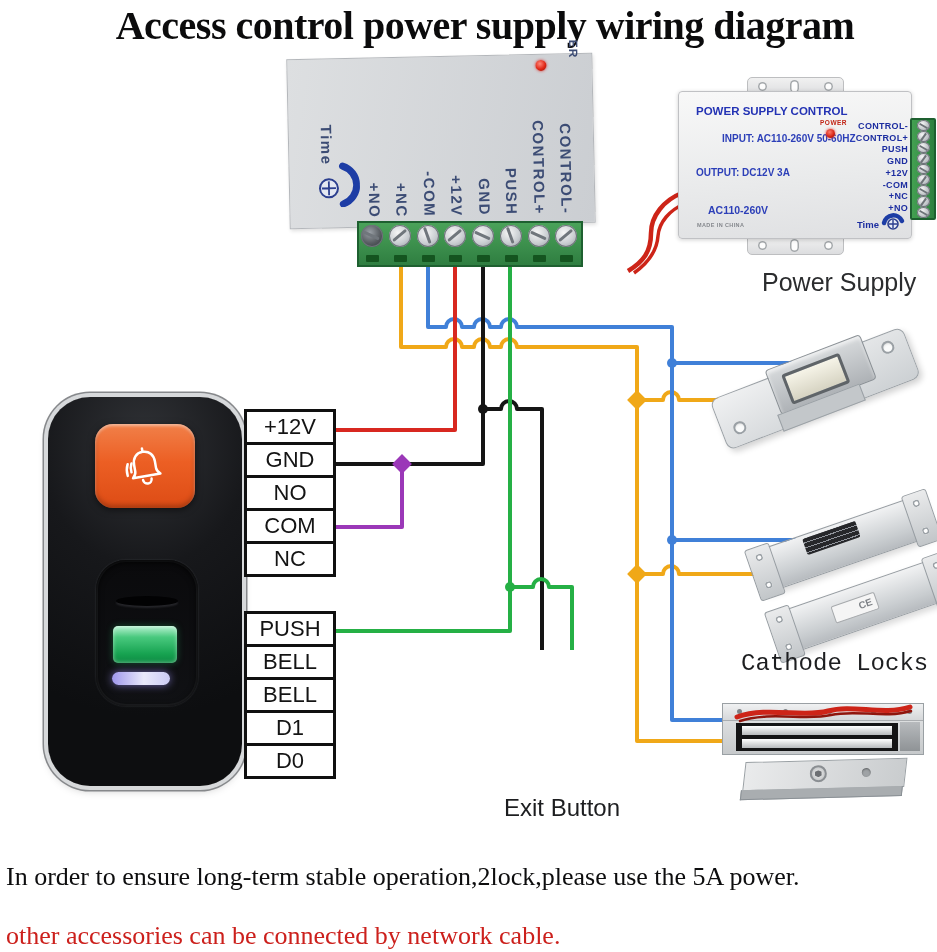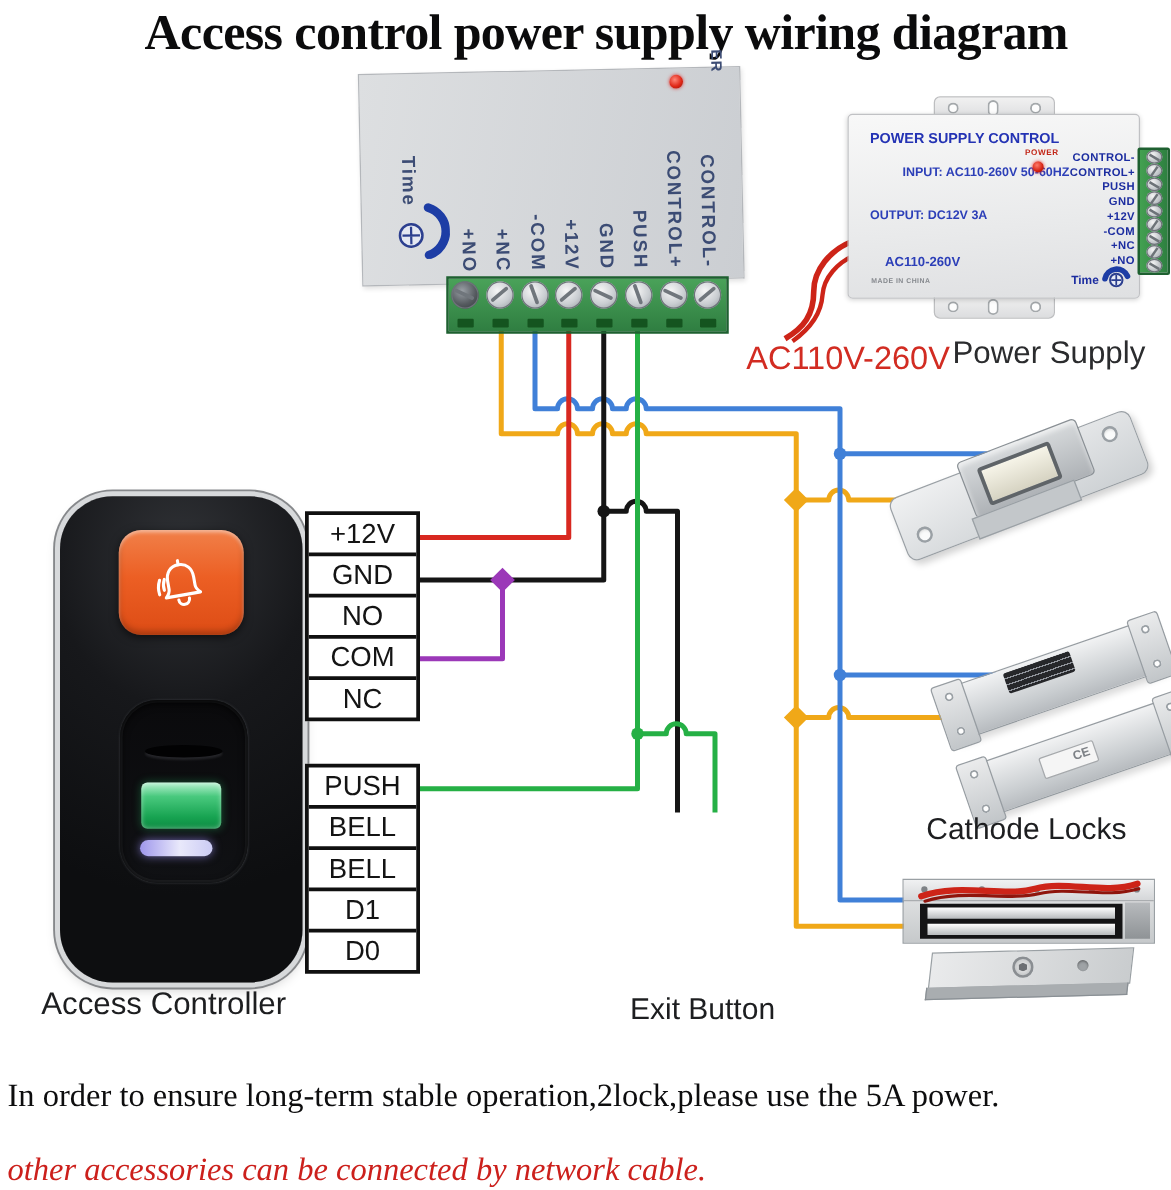--- a/index.html
+++ b/index.html
@@ -161,21 +161,21 @@
   .arm-bolt{position:absolute;left:66px;top:5px;width:17px;height:17px;border-radius:50%;
       background:radial-gradient(#f2f2f2,#b9bcbe 70%);box-shadow:inset 0 0 0 2px #8a8e92;}
   .arm-bolt::after{content:"";position:absolute;left:5px;top:5px;width:7px;height:7px;background:#6c6f73;
       clip-path:polygon(50% 0,100% 25%,100% 75%,50% 100%,0 75%,0 25%);}
   .arm-hole{position:absolute;left:118px;top:9px;width:9px;height:9px;border-radius:50%;background:#9fa3a6;
       box-shadow:inset 0 1px 2px rgba(0,0,0,.4);}
 
   
   .note-black{position:absolute;left:6px;top:862px;font:26px "Liberation Serif",serif;color:#0d0d0e;z-index:12;}
   .note-red{position:absolute;left:6px;font:26px "Liberation Serif",serif;color:#cc201c;z-index:12;}
-  .nr1{top:893px;} .nr2{top:921px;font-style:italic;}
+  .nr1{top:893px;} .nr2{top:921px;}
 </style>
 </head>
 <body>
 
 <div class="canvas">
 
   <h1 class="title">Access control power supply wiring diagram</h1>
 
   <svg class="wires" viewBox="0 0 937 952">
     <g fill="none" stroke-width="4" stroke-linejoin="round">
@@ -300,42 +300,40 @@
       <div class="pscrew"></div>
       <div class="pscrew"></div>
       <div class="pscrew"></div>
       <div class="pscrew"></div>
       <div class="pscrew"></div>
       <div class="pscrew"></div>
       <div class="pscrew"></div>
       <div class="pscrew"></div>
     </div>
   </div>
-  <div class="cap cap-ac">AC110V-260V</div>
   <div class="cap cap-ps">Power Supply</div>
 
   <div class="reader">
     <div class="bell-btn">
       <svg viewBox="0 0 48 48" style="position:absolute;left:27px;top:19px;width:46px;height:46px;transform:rotate(-10deg);">
         <g fill="none" stroke="#fff" stroke-width="2.6" stroke-linecap="round" stroke-linejoin="round">
           <path d="M24,9 c-7,0 -11,5 -11,12 l0,7 c0,3 -2,5 -3.5,6.5 l29,0 c-1.5,-1.5 -3.5,-3.5 -3.5,-6.5 l0,-7 c0,-7 -4,-12 -11,-12 z"></path>
           <path d="M24,9 l0,-3.5"></path>
           <path d="M19.5,38 a4.5,4.5 0 0 0 9,0"></path>
           <path d="M9,28 a15,15 0 0 1 1.5,-9"></path>
           <path d="M4.5,31 a20,20 0 0 1 2,-12"></path>
         </g>
       </svg>
     </div>
     <div class="fp">
       <div class="fp-slot"></div>
       <div class="fp-window"></div>
       <div class="fp-led"></div>
     </div>
   </div>
-  <div class="cap" style="left:33px;top:789px;font-size:25px;">Access Controller</div>
 
   <div class="term-table t1">
     <div class="trow">+12V</div>
     <div class="trow">GND</div>
     <div class="trow">NO</div>
     <div class="trow">COM</div>
     <div class="trow">NC</div>
   </div>
   <div class="term-table t2">
     <div class="trow">PUSH</div>
@@ -372,21 +370,21 @@
       <div class="ear ear-l">
           <div class="eh eh1"></div>
           <div class="eh eh2"></div>
         </div>
       <div class="ear ear-r">
           <div class="eh eh1"></div>
         </div>
       <div class="sticker-ce">CE</div>
     </div>
   </div>
-  <div class="cap" style="left:741px;top:650px;">Cathode Locks</div>
+  <div class="cap" style="left:741px;top:650px;font-family:Liberation Mono, monospace;">Cathode Locks</div>
 
   <div class="maglock">
     <div class="mag-top">
       <div class="mag-screw" style="left:14px;"></div>
       <div class="mag-screw" style="left:60px;"></div>
       <div class="mag-screw" style="left:104px;"></div>
       <div class="mag-screw" style="left:148px;"></div>
       <div class="mag-screw" style="left:184px;"></div>
     </div>
     <div class="mag-face">

